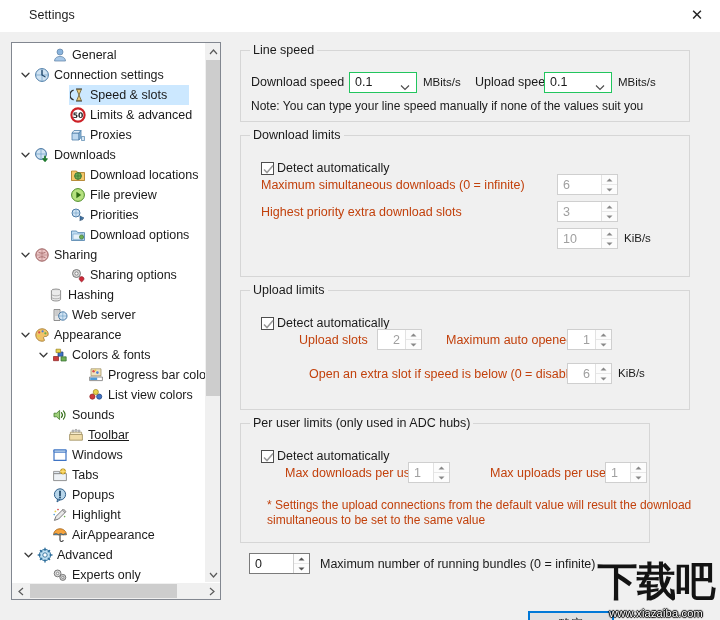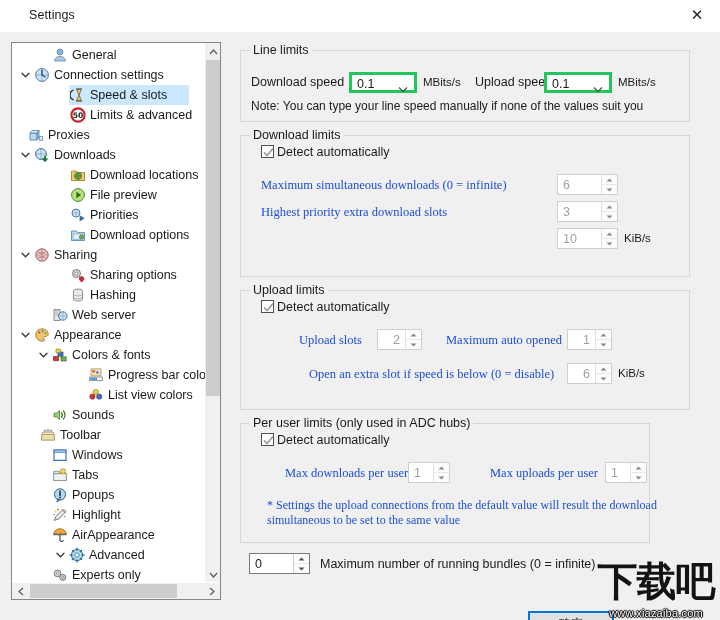--- a/index.html
+++ b/index.html
@@ -157,28 +157,28 @@
     padding: 0 3px;
     font-size: 12.5px;
     color: #1a1a1a;
     white-space: nowrap;
   }
   .lbl {
     font-size: 12.5px;
     color: #1a1a1a;
     white-space: nowrap;
   }
-  .lbl.dim { color: #1d4ed8; font-family: Liberation Serif, serif; }
+  .lbl.dim { color: #c2410c; }
   .abs { position: absolute; }
 
   
   .combo {
     position: absolute;
     height: 21px;
-    border: 3px solid #22c55e;
+    border: 1px solid #22c55e;
     background: #ffffff;
     box-sizing: border-box;
   }
   .combo .val {
     position: absolute; left: 5px; top: 2px;
     font-size: 12.5px; color: #1a1a1a;
   }
   .combo .chev {
     position: absolute; right: 6px; top: 4px;
     width: 10px; height: 10px;
@@ -215,21 +215,21 @@
     flex: 1 1 50%;
     background: #fcfcfc;
     display: flex; align-items: center; justify-content: center;
   }
   .spin .sbtn.top { border-bottom: 1px solid #e8e8e8; }
   .spin .sbtn svg { display:block; }
 
   
   .cbox {
     position: absolute;
-    display: flex; align-items: flex-start;
+    display: flex; align-items: flex-end; margin-top: 16px;
   }
   .cbox .box {
     width: 13px; height: 13px;
     border: 1px solid #4e4e4e;
     background: #ffffff;
     box-sizing: border-box;
     position: relative;
     flex: 0 0 13px;
     margin-right: 3px;
   }
@@ -346,21 +346,21 @@
                 <span class="ticon">
                   <svg width="16" height="16" viewBox="0 0 16 16">
                     <circle cx="8" cy="8" r="6.6" fill="#ffffff" stroke="#cc2026" stroke-width="2.1"></circle>
                     <text x="8" y="11.3" font-size="7.6" font-family="DejaVu Sans" font-weight="bold" text-anchor="middle" fill="#222">50</text>
                   </svg>
                 </span>
                 <span class="lbl">Limits &amp; advanced</span>
               </div>
             </div>
             <div class="tree-row">
-              <div class="content" style="">
+              <div class="content" style="padding-left: 42px;">
                 <span class="twisty"></span>
                 <span class="ticon">
                   <svg width="16" height="16" viewBox="0 0 16 16">
                     <path d="M2 6h7v7H2z" fill="#bdd8ef" stroke="#5182ab" stroke-width=".8"></path>
                     <path d="M2 6 4 3.5h7L9 6z" fill="#e3eef8" stroke="#5182ab" stroke-width=".8"></path>
                     <path d="M9 6l2-2.5v7L9 13z" fill="#8fb9da" stroke="#5182ab" stroke-width=".8"></path>
                     <path d="M11.5 9.5h3v4h-3z" fill="#d5e6f4" stroke="#5182ab" stroke-width=".7"></path>
                   </svg>
                 </span>
                 <span class="lbl">Proxies</span>
@@ -460,21 +460,21 @@
                   <svg width="16" height="16" viewBox="0 0 16 16">
                     <circle cx="6.5" cy="6.5" r="4" fill="#d6d6d6" stroke="#6d6d6d" stroke-width=".9"></circle>
                     <circle cx="6.5" cy="6.5" r="1.6" fill="#fafafa" stroke="#6d6d6d" stroke-width=".7"></circle>
                     <path d="M11.6 9.6c1.4 0 2.4 1 2.4 2.2 0 1.3-1.6 2.5-2.4 3.1-.8-.6-2.4-1.8-2.4-3.1 0-1.2 1-2.2 2.4-2.2z" fill="#cc2b3a" stroke="#86131f" stroke-width=".6"></path>
                   </svg>
                 </span>
                 <span class="lbl">Sharing options</span>
               </div>
             </div>
             <div class="tree-row">
-              <div class="content" style="padding-left: 42px;">
+              <div class="content" style="padding-left: 20px;">
                 <span class="twisty"></span>
                 <span class="ticon">
                   <svg width="16" height="16" viewBox="0 0 16 16">
                     <ellipse cx="8" cy="3.8" rx="4.6" ry="1.8" fill="#e2e2e2" stroke="#7a7a7a" stroke-width=".8"></ellipse>
                     <path d="M3.4 3.8v8.4c0 1 2.1 1.8 4.6 1.8s4.6-.8 4.6-1.8V3.8" fill="#eaeaea" stroke="#7a7a7a" stroke-width=".8"></path>
                     <path d="M3.4 7c0 1 2.1 1.8 4.6 1.8s4.6-.8 4.6-1.8M3.4 10c0 1 2.1 1.8 4.6 1.8s4.6-.8 4.6-1.8" fill="none" stroke="#9a9a9a" stroke-width=".7"></path>
                   </svg>
                 </span>
                 <span class="lbl">Hashing</span>
               </div>
@@ -565,21 +565,21 @@
                 <span class="ticon">
                   <svg width="16" height="16" viewBox="0 0 16 16">
                     <path d="M2 6.2h2.6L7.6 3.4v9.2L4.6 9.8H2z" fill="#9fd07a" stroke="#3f7a28" stroke-width=".8"></path>
                     <path d="M9.4 5.6a3.6 3.6 0 0 1 0 4.8M11.4 3.8a6.2 6.2 0 0 1 0 8.4" fill="none" stroke="#2f6b12" stroke-width="1.1" stroke-linecap="round"></path>
                   </svg>
                 </span>
                 <span class="lbl">Sounds</span>
               </div>
             </div>
             <div class="tree-row">
-              <div class="content" style="padding-left: 12px;">
+              <div class="content" style="padding-left: 40px; text-decoration: underline;">
                 <span class="twisty"></span>
                 <span class="ticon">
                   <svg width="16" height="16" viewBox="0 0 16 16">
                     <path d="M1.6 7.4h12.8v5.8H1.6z" fill="#f0dca8" stroke="#9a8a5a" stroke-width=".8"></path>
                     <path d="M2.4 5.2h11.2v2.2H2.4z" fill="#fdf3d8" stroke="#9a8a5a" stroke-width=".7"></path>
                     <circle cx="5" cy="4" r="1.1" fill="#d0d0d0" stroke="#7a7a7a" stroke-width=".5"></circle>
                     <circle cx="8" cy="3.4" r="1.1" fill="#d0d0d0" stroke="#7a7a7a" stroke-width=".5"></circle>
                     <circle cx="11" cy="4" r="1.1" fill="#d0d0d0" stroke="#7a7a7a" stroke-width=".5"></circle>
                   </svg>
                 </span>
@@ -649,21 +649,21 @@
                   <svg width="16" height="16" viewBox="0 0 16 16">
                     <path d="M1.6 7.8C1.6 4.4 4.4 1.8 8 1.8s6.4 2.6 6.4 6z" fill="#f5a33c" stroke="#9a5a12" stroke-width=".8"></path>
                     <path d="M1.6 7.8c1.6-1.4 3.2-1.4 4.8 0 1.6-1.4 3.2-1.4 4.8 0 1.1-1 2.2-1.3 3.2-.6" fill="#4b9bd8" stroke="#1f4f7a" stroke-width=".8"></path>
                     <path d="M8 7.8v5.1a1.6 1.6 0 0 0 3.2 0" fill="none" stroke="#3a3a3a" stroke-width="1.1"></path>
                   </svg>
                 </span>
                 <span class="lbl">AirAppearance</span>
               </div>
             </div>
             <div class="tree-row">
-              <div class="content" style="padding-left: 17px; margin-left: 24px;">
+              <div class="content" style="padding-left: 9px;">
                 <span class="twisty">
                   <svg width="9" height="6" viewBox="0 0 9 6">
                     <path d="M1 1.2 L4.5 4.8 L8 1.2" fill="none" stroke="#3a3a3a" stroke-width="1.3" stroke-linecap="round"></path>
                   </svg>
                 </span>
                 <span class="ticon">
                   <svg width="16" height="16" viewBox="0 0 16 16">
                     <circle cx="8" cy="8" r="5.6" fill="#bfe0f2" stroke="#2f6f9c" stroke-width="1"></circle>
                     <circle cx="8" cy="8" r="2.2" fill="#ffffff" stroke="#2f6f9c" stroke-width=".9"></circle>
                     <path d="M8 1.2v2M8 13v2M1.2 8h2M13 8h2M3.4 3.4l1.4 1.4M11.2 11.2l1.4 1.4M12.6 3.4l-1.4 1.4M4.8 11.2l-1.4 1.4" stroke="#2f6f9c" stroke-width="1.4" stroke-linecap="round"></path>
@@ -714,21 +714,21 @@
           <svg width="6" height="9" viewBox="0 0 6 9">
               <path d="M1 1 L5 4.5 L1 8" fill="none" stroke="#5a5a5a" stroke-width="1.2"></path>
             </svg>
         </div>
       </div>
     </div>
 
     <div class="right-pane">
 
       <div class="groupbox" style="left:0; top:10px; width:450px; height:72px;">
-        <div class="gb-title">Line limits</div>
+        <div class="gb-title">Line speed</div>
 
         <div class="lbl abs" style="left:10px; top:24px;">Download speed</div>
         <div class="combo" style="left:108px; top:21px; width:68px;">
           <span class="val">0.1</span>
           <span class="chev">
             <svg width="10" height="7" viewBox="0 0 10 7">
                 <path d="M1 1.5 L5 5.5 L9 1.5" fill="none" stroke="#4a4a4a" stroke-width="1.1"></path>
               </svg>
           </span>
         </div>

